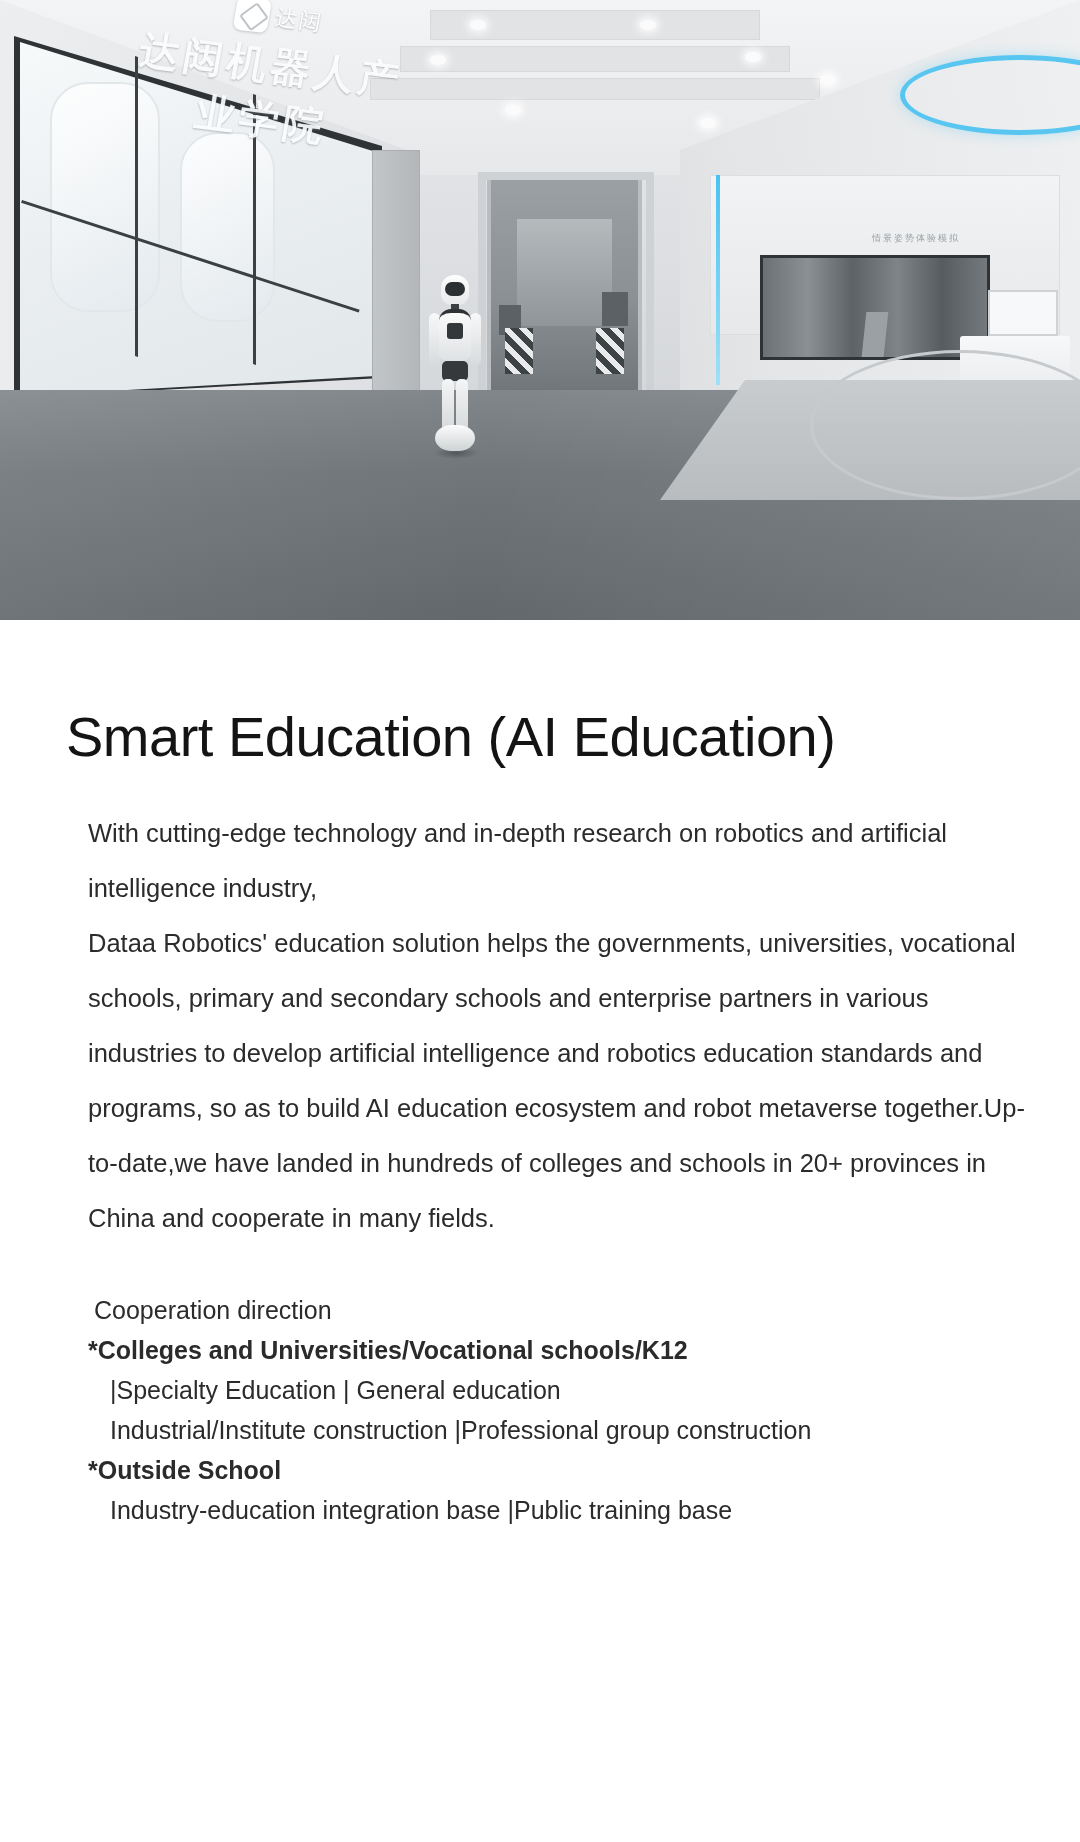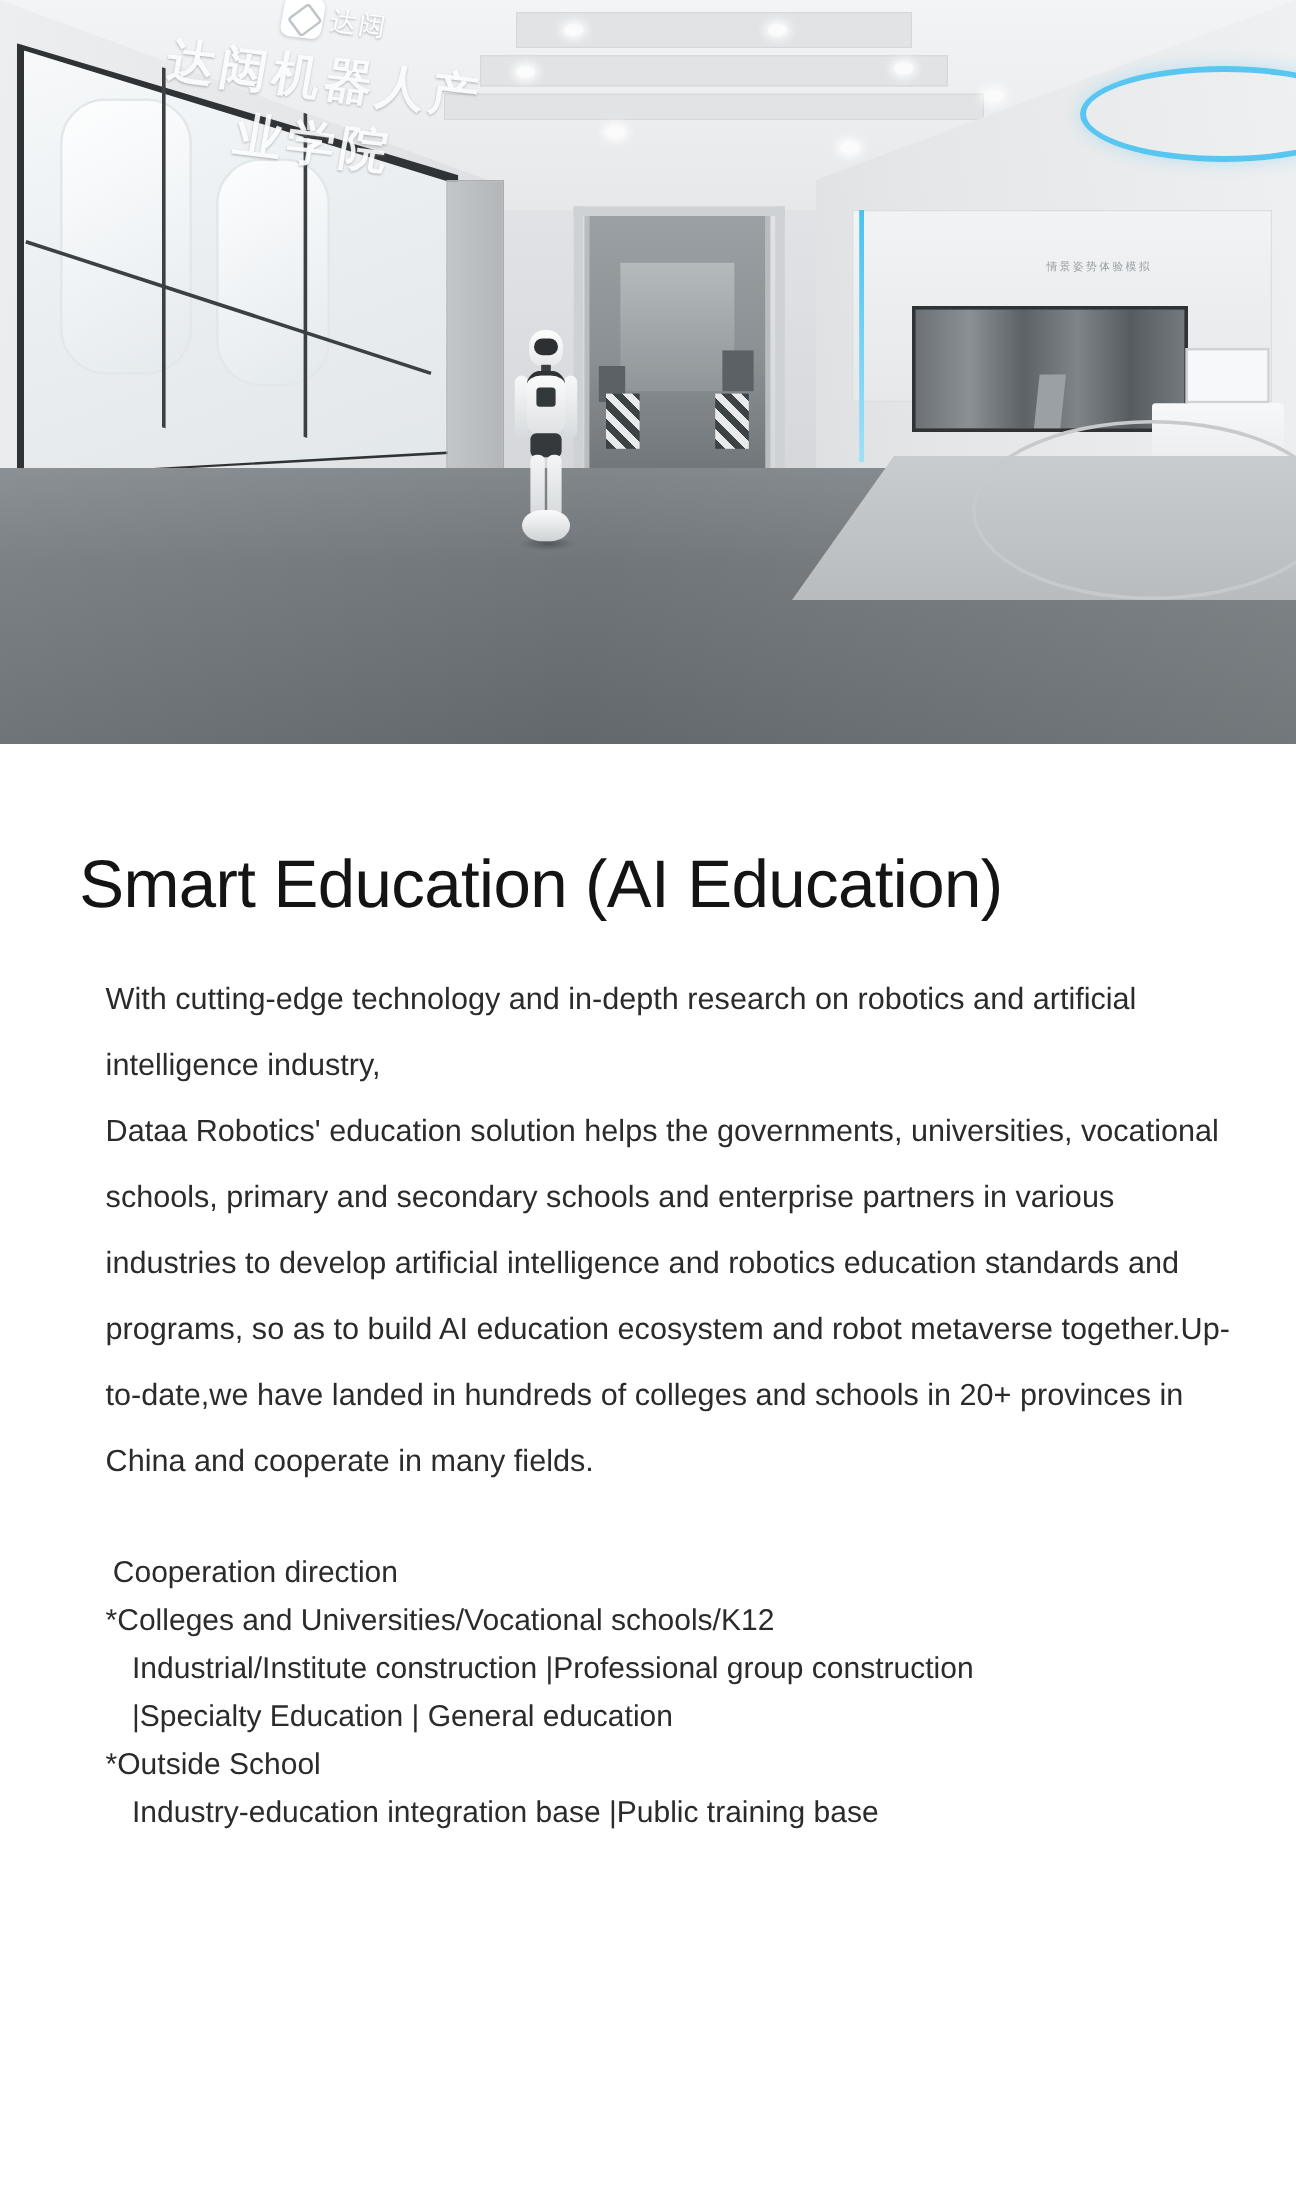--- a/index.html
+++ b/index.html
@@ -103,21 +103,21 @@
   }
   .exhibit-screen .row {
     position: absolute; left: 0; top: 0; width: 100%; height: 100%;
     background: linear-gradient(90deg,#6b7175 0%, #8a9094 20%, #5c6265 40%, #7e8488 60%, #565c60 80%, #73797d 100%);
   }
   .exhibit-screen .lane {
     position: absolute; left: 45%; top: 55%; width: 10%; height: 45%;
     background: #9aa0a4; transform: skewX(-6deg);
   }
   .exhibit-caption {
-    position: absolute; right: 120px; top: 216px; font-size: 9px; color: #9aa0a4;
+    position: absolute; right: 120px; top: 232px; font-size: 9px; color: #9aa0a4;
     letter-spacing: 2px;
   }
   .exhibit-small-screen {
     position: absolute; right: 22px; top: 290px; width: 70px; height: 46px;
     background: #f6f8f9; border: 2px solid #cfd3d6;
   }
   .exhibit-table {
     position: absolute; right: 10px; top: 336px; width: 110px; height: 80px;
     background: linear-gradient(180deg,#f7f8f9,#e4e6e8); border-radius: 3px;
   }
@@ -227,21 +227,21 @@
   }
   .body-block p { margin: 0; }
   .coop {
     margin: 44px 0 0 72px;
     width: 952px;
     font-size: 25px;
     line-height: 40px;
     color: #2b2b2b;
   }
   .coop .lvl0 { margin-left: 0; }
-  .coop .lvl1 { margin-left: -6px; }
+  .coop .lvl1 { margin-left: -6px; font-weight: bold; }
   .coop .lvl2 { margin-left: 16px; }
 </style>
 </head>
 <body>
 
 <div class="hero">
 
   <div class="ceiling"></div>
   <div class="ceiling-recess" style="left:430px;top:10px;width:330px;height:30px;"></div>
   <div class="ceiling-recess" style="left:400px;top:46px;width:390px;height:26px;"></div>
@@ -320,19 +320,19 @@
   <h1 class="title">Smart Education (AI Education)</h1>
 
   <div class="body-block">
     <p>With cutting-edge technology and in-depth research on robotics and artificial intelligence industry,</p>
     <p>Dataa Robotics' education solution helps the governments, universities, vocational schools, primary and secondary schools and enterprise partners in various industries to develop artificial intelligence and robotics education standards and programs, so as to build AI education ecosystem and robot metaverse together.Up-to-date,we have landed in hundreds of colleges and schools in 20+ provinces in China and cooperate in many fields.</p>
   </div>
 
   <div class="coop">
     <div class="lvl0">Cooperation direction</div>
     <div class="lvl1">*Colleges and Universities/Vocational schools/K12</div>
+    <div class="lvl2">|Specialty Education | General education</div>
     <div class="lvl2">Industrial/Institute construction |Professional group construction</div>
-    <div class="lvl2">|Specialty Education | General education</div>
     <div class="lvl1">*Outside School</div>
     <div class="lvl2">Industry-education integration base |Public training base</div>
   </div>
 
 </div>
 
 </body></html>

